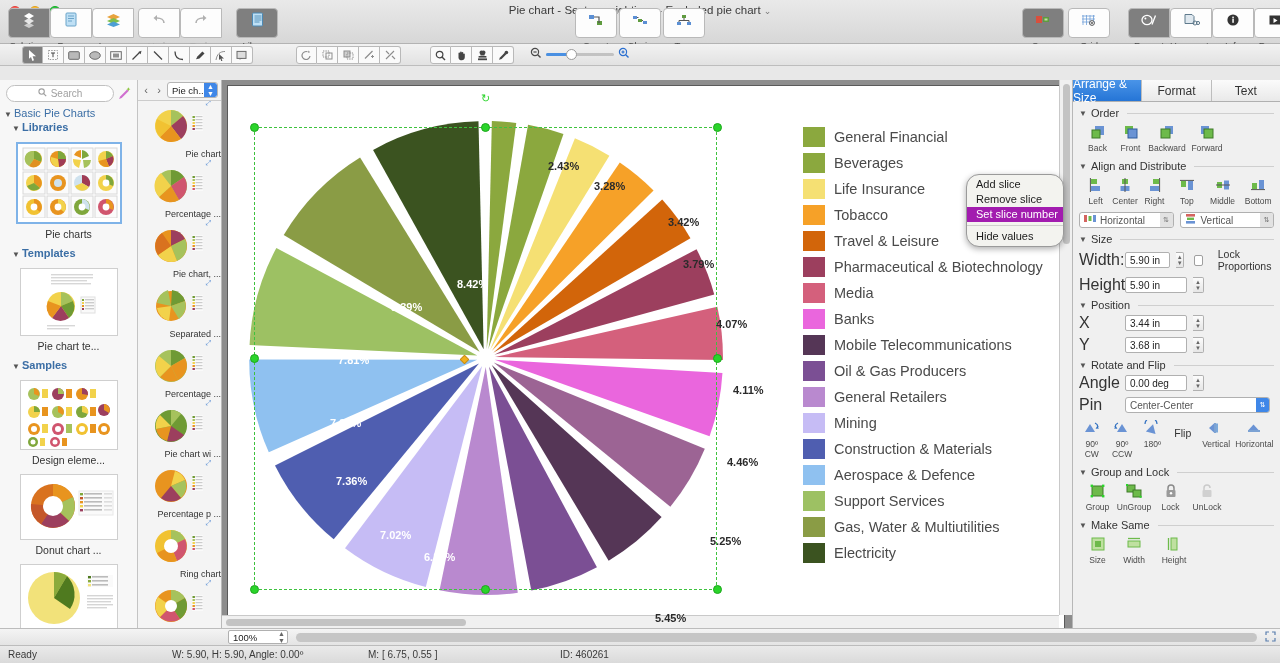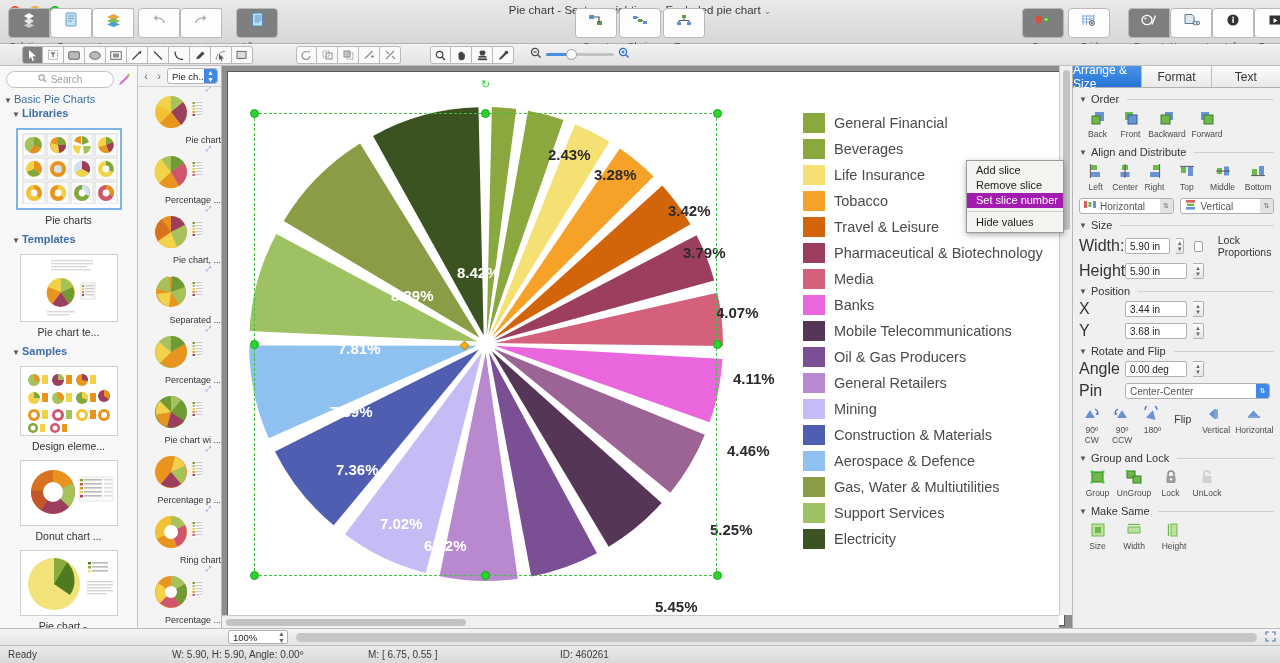--- a/index.html
+++ b/index.html
@@ -65,21 +65,21 @@
   }
   .t2btn:first-child{border-left-width:1px;border-radius:3px 0 0 3px;}
   .t2btn:last-child{border-radius:0 3px 3px 0;}
   .t2btn.on{background:#7f7f7f;}
   .zoomrow { position:absolute; left:530px; top:3px; width:100px; display:flex; align-items:center; gap:4px;}
   .zslider { position:relative; width:72px; height:3px; background:#c2c2c2; border-radius:2px;}
   .zslider .fill{position:absolute;left:0;top:0;height:3px;width:24px;background:#4a90e2;border-radius:2px;}
   .zknob{position:absolute;left:20px;top:-4px;width:11px;height:11px;border-radius:50%;background:#fff;border:1px solid #9b9b9b;}
 
   
-  .main { flex:1; display:flex; min-height:0; }
+  .main { flex:1; display:flex; min-height:0;margin-top:14px; }
 
   
   .lib-panel {
     width:138px; background:#f7f7f7; border-right:1px solid #c4c4c4;
     display:flex; flex-direction:column; overflow:hidden; position:relative;
   }
   .searchrow { padding:5px 5px 4px 6px; display:flex; align-items:center; gap:4px;}
   .searchbox{
     flex:1; height:17px; border:1px solid #c0c0c0; border-radius:9px; background:#fff;
     display:flex; align-items:center; justify-content:center; gap:4px; color:#a0a0a0; font-size:10px;
@@ -131,34 +131,34 @@
 
   
   .legend{ position:absolute; left:575px; top:38px; }
   .lg-row{ display:flex; align-items:center; height:26px;}
   .lg-sw{ width:22px; height:20px; margin-right:9px; }
   .lg-tx{ font-size:14.5px; color:#4a4a4a; white-space:nowrap;}
 
   
   .ctxmenu{
     position:absolute; left:738px; top:88px; width:98px;
-    background:#f3f3ef; border:1px solid #9a9a9a; border-radius:0;
+    background:#f3f3ef; border:1px solid #9a9a9a; border-radius:13px;
     box-shadow:0 2px 6px rgba(0,0,0,.32); padding:2px 0; z-index:40;
   }
   .ctxitem{ height:15px; line-height:15px; padding-left:9px; font-size:11px; color:#1c1c1c;}
   .ctxitem.hl{ background:#a21caf; color:#fff;}
   .ctxsep{height:1px;background:#cfcfcd;margin:3px 0;}
 
   
   .selbox{ position:absolute; border:1px dashed #3ec23e; z-index:20; }
   .handle{ position:absolute; width:9px; height:9px; border-radius:50%; background:#2ad42a; border:1px solid #1da81d; z-index:22;}
   .handle.dia{ border-radius:1px; background:#f2b01e; border-color:#c88c10; transform:rotate(45deg); width:7px;height:7px;}
   .rot-handle{ position:absolute; z-index:22; color:#2ad42a; font-size:11px;}
 
-  .pct{ position:absolute; font-size:15px; font-weight:bold; white-space:nowrap; z-index:12;}
+  .pct{ position:absolute; font-size:11px; font-weight:bold; white-space:nowrap; z-index:12;}
   .pct.in{ color:#fff;}
   .pct.out{ color:#2b2b2b;}
 
   
   .insp{
     width:208px; background:#f0f0f0; border-left:1px solid #b7b7b7;
     display:flex; flex-direction:column; overflow:hidden;
   }
   .insp-tabs{ display:flex; height:22px; border-bottom:1px solid #b0b0b0;}
   .insp-tab{
@@ -1236,26 +1236,26 @@
             </div>
           <div class="lg-row">
               <div class="lg-sw" style="background: rgb(79, 94, 176);"></div>
               <div class="lg-tx">Construction &amp; Materials</div>
             </div>
           <div class="lg-row">
               <div class="lg-sw" style="background: rgb(143, 193, 240);"></div>
               <div class="lg-tx">Aerospace &amp; Defence</div>
             </div>
           <div class="lg-row">
+              <div class="lg-sw" style="background: rgb(157, 193, 99);"></div>
+              <div class="lg-tx">Support Services</div>
+            </div>
+          <div class="lg-row">
               <div class="lg-sw" style="background: rgb(138, 156, 69);"></div>
               <div class="lg-tx">Gas, Water &amp; Multiutilities</div>
-            </div>
-          <div class="lg-row">
-              <div class="lg-sw" style="background: rgb(157, 193, 99);"></div>
-              <div class="lg-tx">Support Services</div>
             </div>
           <div class="lg-row">
               <div class="lg-sw" style="background: rgb(59, 83, 32);"></div>
               <div class="lg-tx">Electricity</div>
             </div>
         </div>
 
         <div class="ctxmenu">
           <div class="ctxitem">Add slice</div>
           <div class="ctxitem">Remove slice</div>

